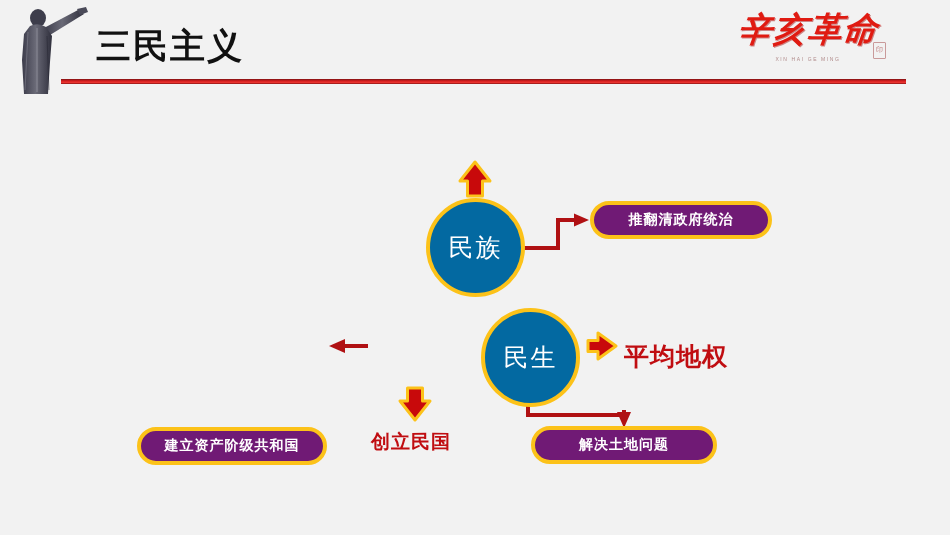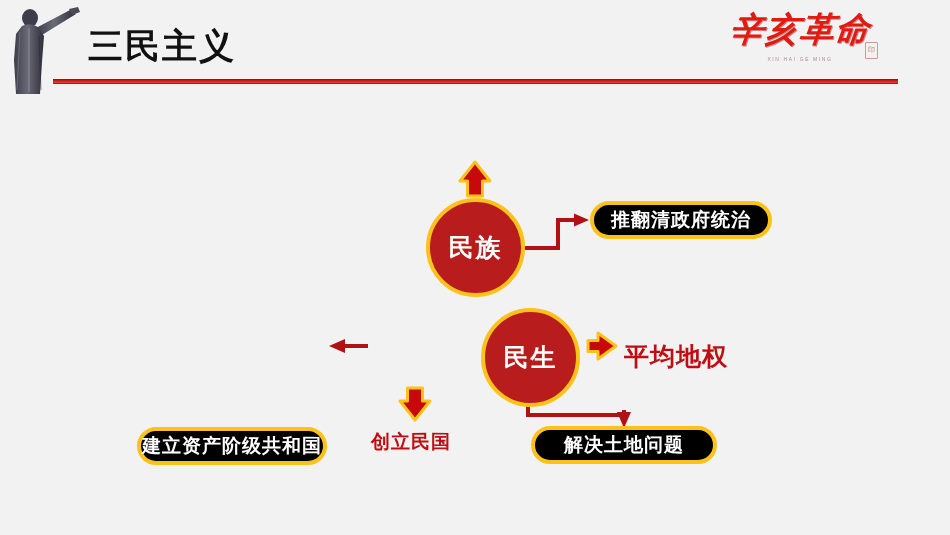--- a/index.html
+++ b/index.html
@@ -11,21 +11,21 @@
     height: 535px;
     background: #f2f2f2;
     font-family: "Liberation Sans", "DejaVu Sans", sans-serif;
     overflow: hidden;
     position: relative;
   }
 
   
   #header {
     position: absolute;
-    left: 0; top: 0;
+    left: 8px; top: 0;
     width: 902px; height: 100px;
   }
 
   #statue {
     position: absolute;
     left: 6px; top: 2px;
     width: 78px; height: 92px;
   }
 
   #page-title {
@@ -97,46 +97,46 @@
   }
   #connectors {
     position: absolute;
     left: 0; top: 0;
     width: 950px; height: 435px;
   }
 
   .node-circle {
     position: absolute;
     border-radius: 50%;
-    background: #b91c1c;
+    background: #0369a1;
     border: 4px solid #fcc219;
     box-sizing: border-box;
     display: flex;
     align-items: center;
     justify-content: center;
     color: #ffffff;
     font-size: 25px;
-    font-weight: bold;
+    font-weight: normal;
     letter-spacing: 2px;
   }
   #circle-minzu  { left: 426px; top:  98px; width: 99px; height: 99px; }
   #circle-minquan{ left: 366px; top: 196px; width: 99px; height: 99px; }
   #circle-minsheng{left: 481px; top: 208px; width: 99px; height: 99px; }
 
   .pill {
     position: absolute;
-    background: #000000;
+    background: #701a75;
     border: 4px solid #fcc219;
     border-radius: 22px;
     box-sizing: border-box;
     display: flex;
     align-items: center;
     justify-content: center;
     color: #ffffff;
-    font-size: 19px;
+    font-size: 14px;
     font-weight: bold;
     letter-spacing: 1px;
     white-space: nowrap;
   }
   #pill-overthrow { left: 590px; top: 101px; width: 182px; height: 38px; }
   #pill-republic  { left: 137px; top: 327px; width: 190px; height: 38px; }
   #pill-land      { left: 531px; top: 326px; width: 186px; height: 38px; }
 
   .free-label {
     position: absolute;

